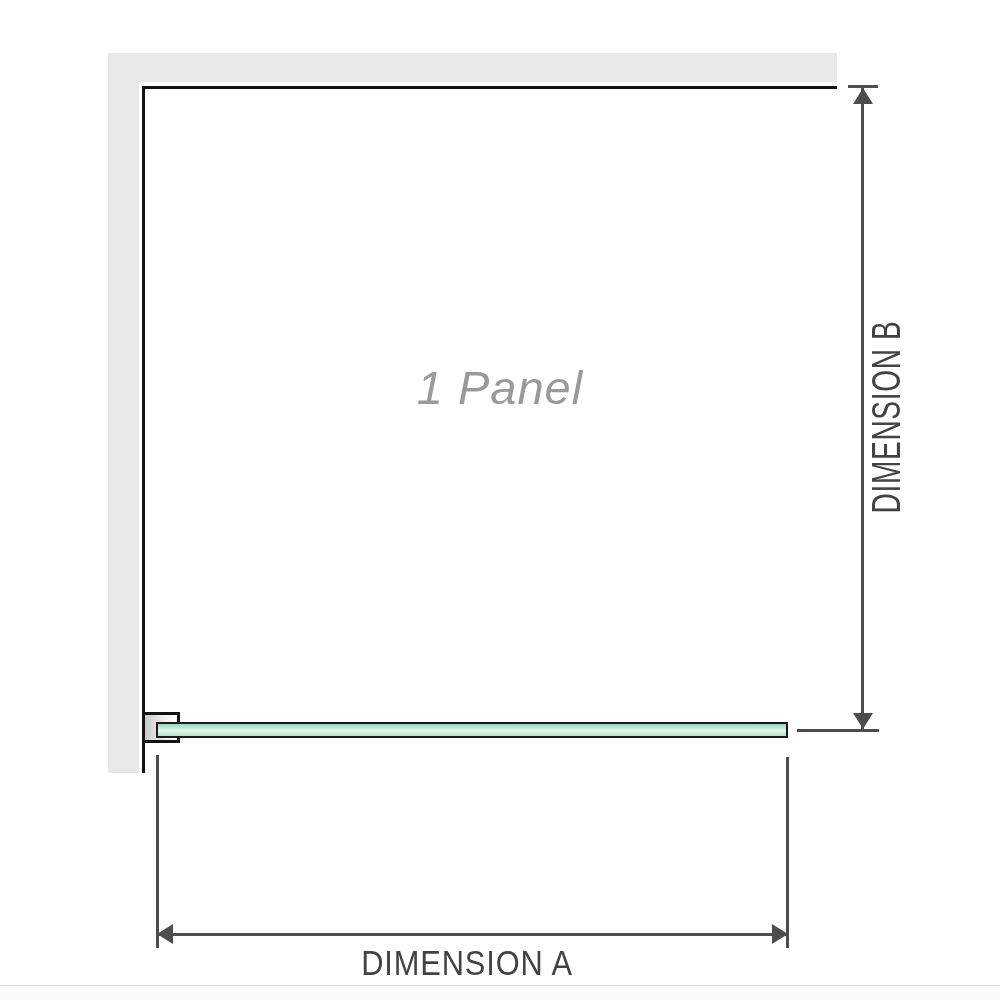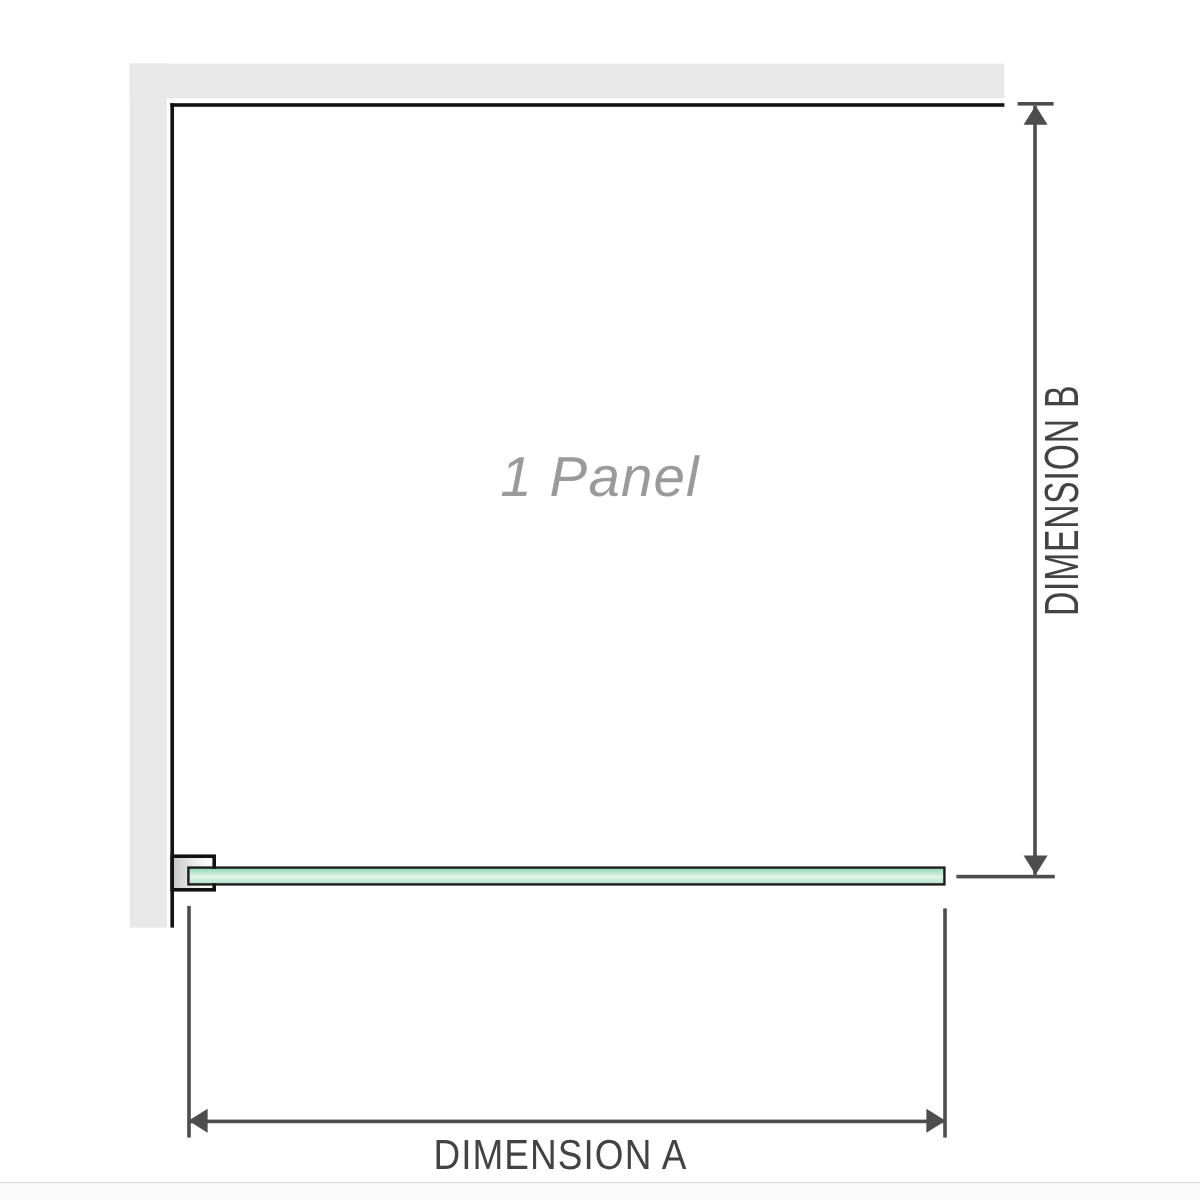--- a/index.html
+++ b/index.html
@@ -72,21 +72,21 @@
 <body>
 
 <div id="stage">
 
   <div class="abs wall" style="left:108px;top:53px;width:729px;height:29px;"></div>
   <div class="abs wall" style="left:108px;top:53px;width:31px;height:720px;"></div>
 
   <div class="abs edge" style="left:142px;top:86px;width:695px;height:3px;"></div>
   <div class="abs edge" style="left:142px;top:86px;width:3px;height:687px;"></div>
 
-  <div class="abs panel-label" style="left:500px;top:397px;">1 Panel</div>
+  <div class="abs panel-label" style="left:500px;top:387px;">1 Panel</div>
 
   <div class="abs bracket" style="left:142px;top:712px;width:38px;height:31px;"></div>
 
   <div class="abs glass" style="left:156px;top:722px;width:632px;height:16px;"></div>
 
   <div class="abs dim" style="left:848px;top:85px;width:30px;height:3px;"></div>
   <div class="abs dim" style="left:861px;top:88px;width:3px;height:641px;"></div>
   <div class="abs arrow arrow-up" style="left:853px;top:88px;"></div>
   <div class="abs arrow arrow-down" style="left:853px;top:713px;"></div>
   <div class="abs dim" style="left:797px;top:729px;width:82px;height:3px;"></div>

